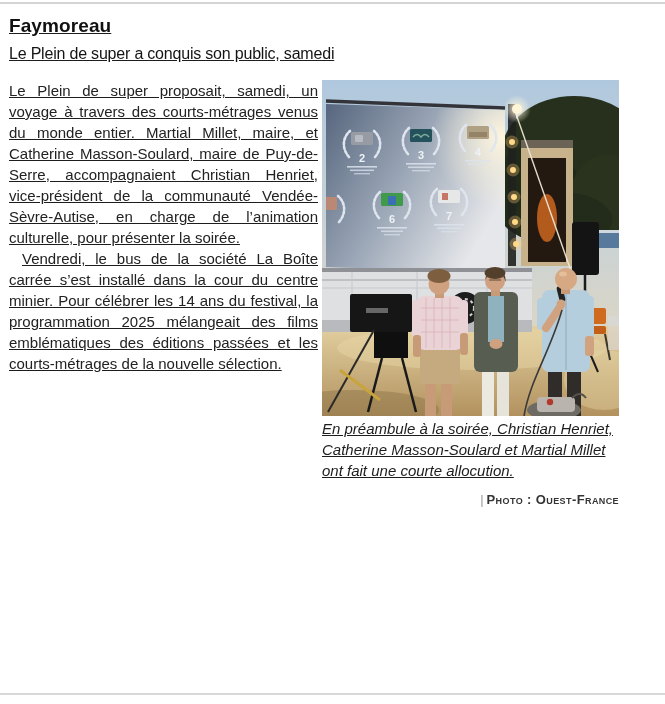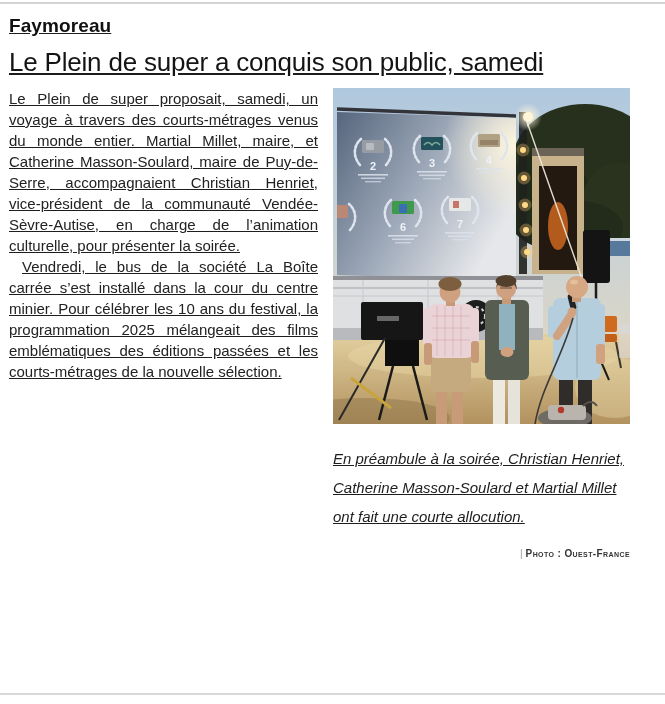--- a/index.html
+++ b/index.html
@@ -11,60 +11,60 @@
   }
   .page{position:relative;width:665px;height:704px;background:#fff;}
   .top-rule{position:absolute;top:2px;left:0;width:665px;height:2px;background:#d4d4d4;}
   .bottom-rule{position:absolute;top:693px;left:0;width:665px;height:2px;background:#d8d8d8;}
   .content{position:absolute;top:10px;left:9px;width:621px;height:686px;overflow:hidden;text-decoration:underline;}
   .kicker{
     font-size:19px;font-weight:700;color:#111;
     margin:5px 0 0 0;letter-spacing:0.1px;
   }
   .headline{
-    font-size:26px;font-weight:500;color:#141414;
-    margin:10px 0 11px 0;letter-spacing:-0.2px;line-height:30px;
-  }
-  .columns{display:flex;gap:15px;}
+    font-size:16px;font-weight:500;color:#141414;
+    margin:2px 0 11px 0;letter-spacing:-0.2px;line-height:30px;
+  }
+  .columns{display:flex;gap:4px;}
   .col-left{width:309px;}
   .col-right{width:297px;}
   p.body{
     font-size:15px;line-height:21px;text-align:justify;
     margin:0;color:#222;
     hyphens:auto;-webkit-hyphens:auto;
   }
   p.body.indent{text-indent:13px;}
   figure{margin:0;}
   svg.photo{display:block;width:297px;height:336px;}
   figcaption{
-    font-style:italic;font-size:15px;line-height:29px;color:#1d1d1d;
-    margin-top:20px;
+    font-style:italic;font-size:15px;line-height:21px;color:#1d1d1d;
+    margin-top:2px;
   }
   .credit{
     float:right;font-style:normal;margin-top:8px;
-    font-size:10px;color:#3a3a3a;white-space:nowrap;
+    font-size:13px;color:#3a3a3a;white-space:nowrap;
   }
   .credit-bar{color:#9a9a9a;font-weight:400;margin-right:3px;}
   .credit-text{font-variant:small-caps;font-weight:700;letter-spacing:0.4px;color:#333;}
   .col-right p.body{margin-top:17px;}
 </style>
 </head>
 <body>
 
 <div class="page">
   <div class="top-rule"></div>
 
   <div class="content">
     <h2 class="kicker">Faymoreau</h2>
     <h1 class="headline">Le Plein de super a conquis son public, samedi</h1>
 
     <div class="columns">
       <div class="col-left">
         <p class="body">Le Plein de super proposait, samedi, un voyage à travers des courts-métrages venus du monde entier. Martial Millet, maire, et Catherine Masson-Soulard, maire de Puy-de-Serre, accompagnaient Christian Henriet, vice-président de la communauté Vendée-Sèvre-Autise, en charge de l’animation culturelle, pour présenter la soirée.</p>
-        <p class="body indent">Vendredi, le bus de la société La Boîte carrée s’est installé dans la cour du centre minier. Pour célébrer les 10 ans du festival, la programmation 2025 mélangeait des films emblématiques des éditions passées et les courts-métrages de la nouvelle sélection.</p>
+        <p class="body indent">Vendredi, le bus de la société La Boîte carrée s’est installé dans la cour du centre minier. Pour célébrer les 14 ans du festival, la programmation 2025 mélangeait des films emblématiques des éditions passées et les courts-métrages de la nouvelle sélection.</p>
       </div>
 
       <div class="col-right">
         <figure>
           <svg class="photo" viewBox="0 0 297 336" xmlns="http://www.w3.org/2000/svg" aria-hidden="true">
             <defs>
               <linearGradient id="sky" x1="0" y1="0" x2="0" y2="1">
                 <stop offset="0" stop-color="#b0c8de"></stop>
                   <stop offset="0.65" stop-color="#ccd3d3"></stop>
                   <stop offset="1" stop-color="#ddd6c4"></stop>

